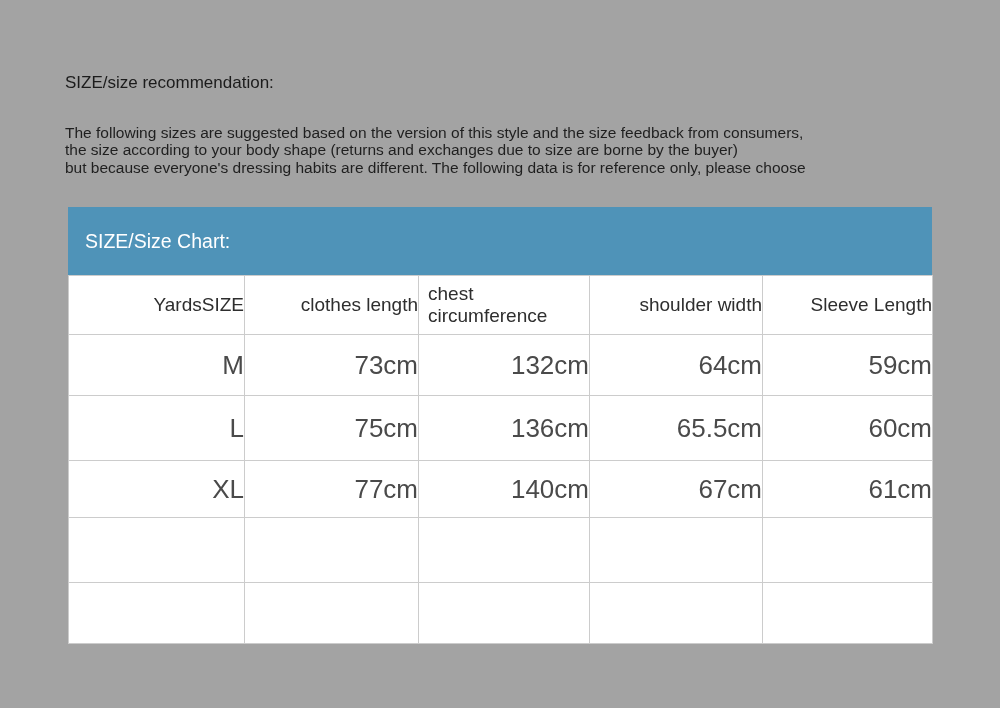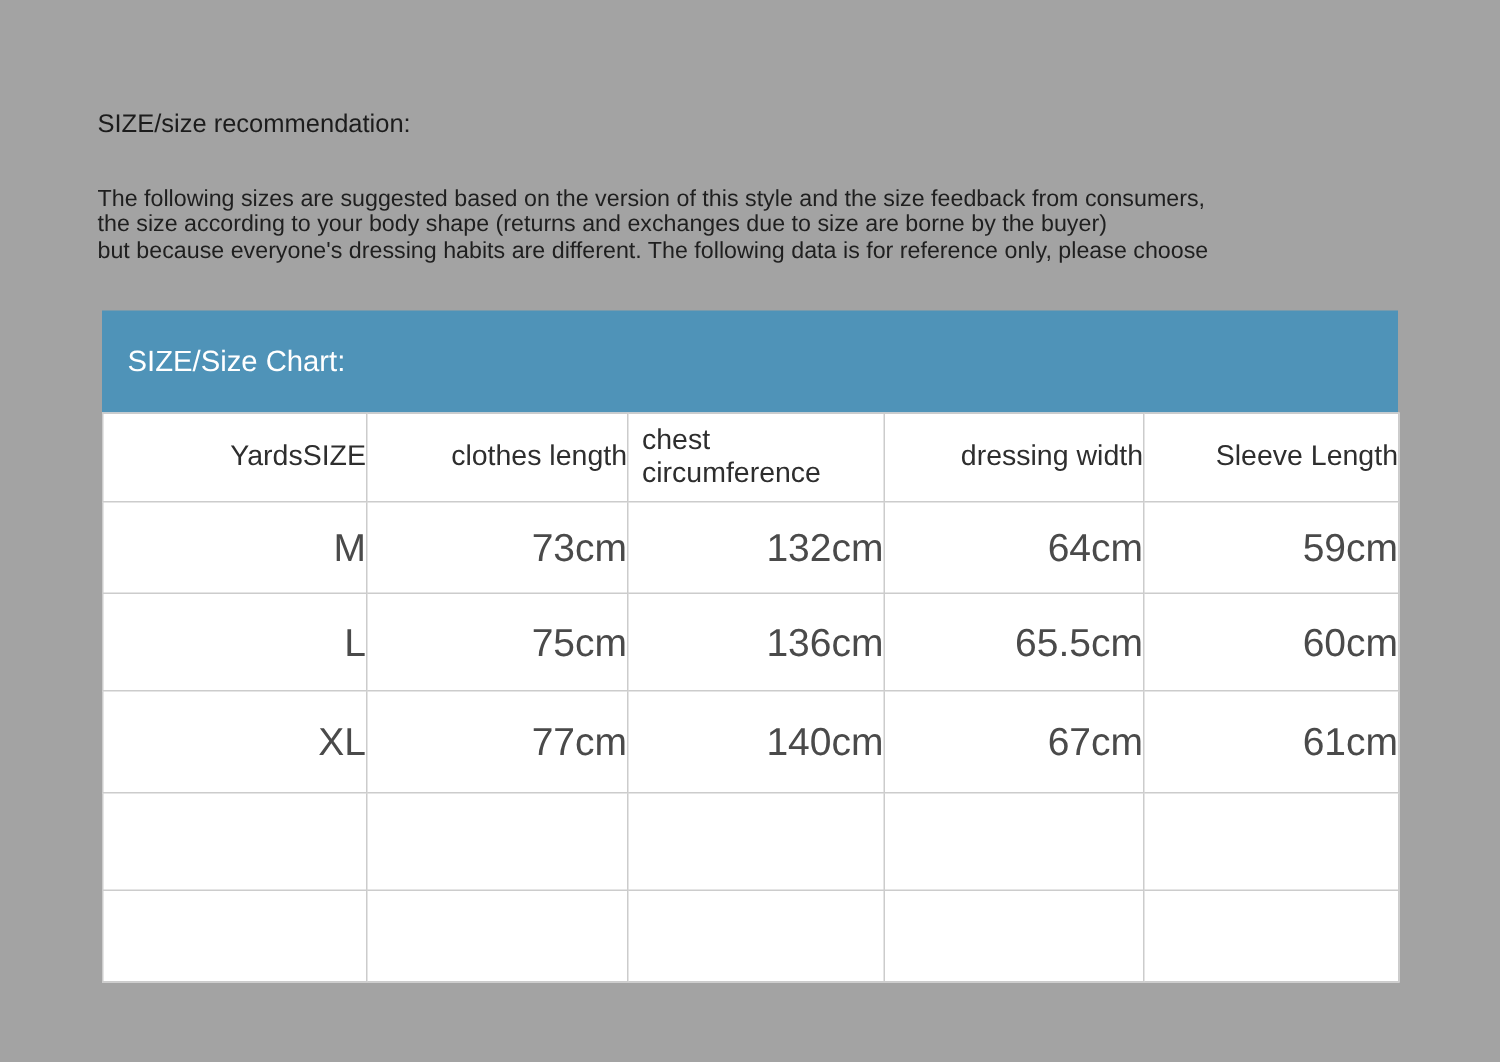--- a/index.html
+++ b/index.html
@@ -78,21 +78,21 @@
     padding-left: 9px;
     padding-right: 20px;
   }
   table.size-table td {
     font-size: 26px;
     color: #4a4a4a;
   }
   tr.row-header  { height: 59px; }
   tr.row-m       { height: 61px; }
   tr.row-l       { height: 65px; }
-  tr.row-xl      { height: 68px; }
+  tr.row-xl      { height: 57px; }
   tr.row-empty-1 { height: 65px; }
   tr.row-empty-2 { height: 61px; }
 </style>
 </head>
 <body>
 
 <div class="page">
 
   <h2 class="page-title">SIZE/size recommendation:</h2>
 
@@ -112,21 +112,21 @@
       <col style="width:174px">
       <col style="width:171px">
       <col style="width:173px">
       <col style="width:170px">
     </colgroup>
     <thead>
       <tr class="row-header">
         <th>YardsSIZE</th>
         <th>clothes length</th>
         <th class="th-chest">chest circumference</th>
-        <th>dressing width</th>
+        <th>shoulder width</th>
         <th>Sleeve Length</th>
       </tr>
     </thead>
     <tbody>
       <tr class="row-m">
         <td>M</td>
         <td>73cm</td>
         <td>132cm</td>
         <td>64cm</td>
         <td>59cm</td>

